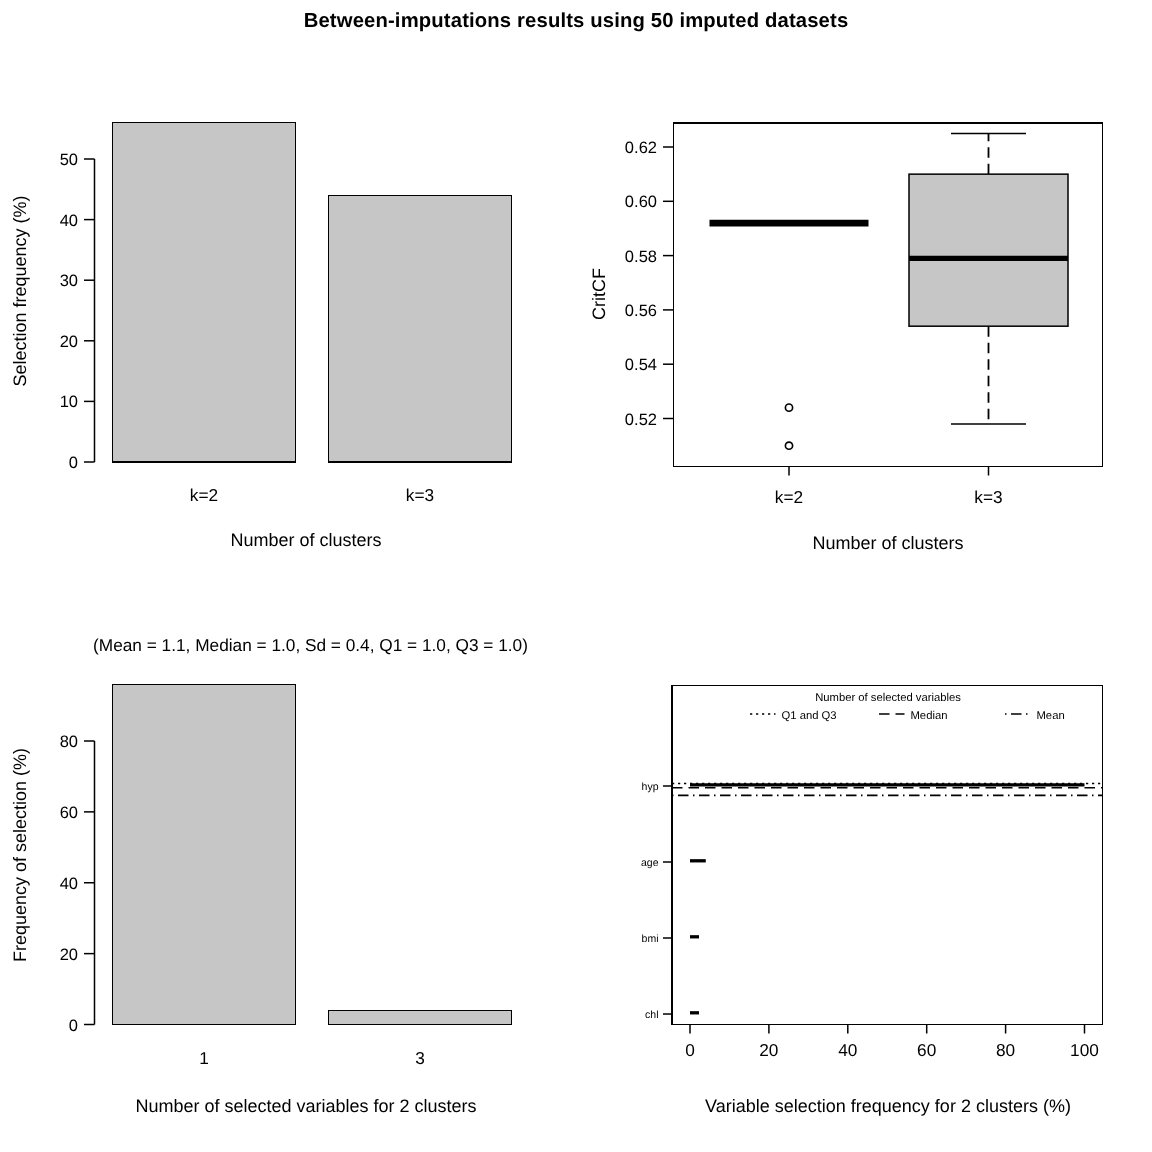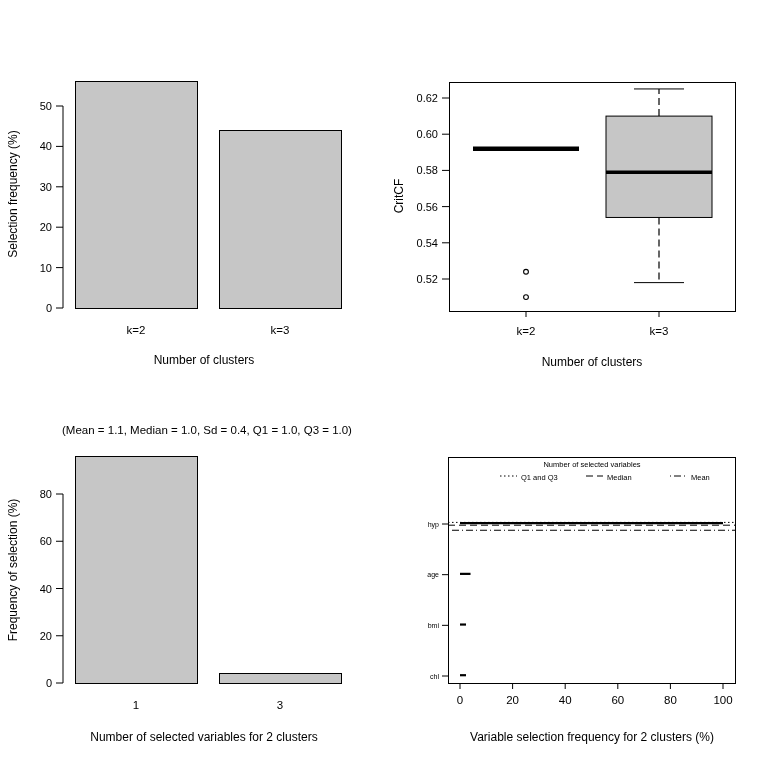--- a/index.html
+++ b/index.html
@@ -7,20 +7,21 @@
           font-family:"Liberation Sans", sans-serif;color:#000;overflow:hidden;}
   .main-title{position:absolute;top:6px;left:0;width:768px;text-align:center;
               font-size:13.5px;font-weight:bold;letter-spacing:0.1px;}
   svg{position:absolute;top:0;left:0;}
   svg text{font-family:"Liberation Sans", sans-serif;fill:#000;}
 </style>
 </head>
 <body>
 
 <div class="figure">
+  <div class="main-title">Between-imputations results using 50 imputed datasets</div>
   <svg id="plots" width="768" height="768" viewBox="0 0 768 768">
       <line x1="63" y1="308" x2="63" y2="106" stroke="#000000" stroke-width="1"></line>
       <line x1="56" y1="308" x2="63" y2="308" stroke="#000000" stroke-width="1"></line>
       <text x="52" y="312" text-anchor="end" font-size="11">0</text>
       <line x1="56" y1="267.6" x2="63" y2="267.6" stroke="#000000" stroke-width="1"></line>
       <text x="52" y="271.6" text-anchor="end" font-size="11">10</text>
       <line x1="56" y1="227.2" x2="63" y2="227.2" stroke="#000000" stroke-width="1"></line>
       <text x="52" y="231.2" text-anchor="end" font-size="11">20</text>
       <line x1="56" y1="186.8" x2="63" y2="186.8" stroke="#000000" stroke-width="1"></line>
       <text x="52" y="190.8" text-anchor="end" font-size="11">30</text>

